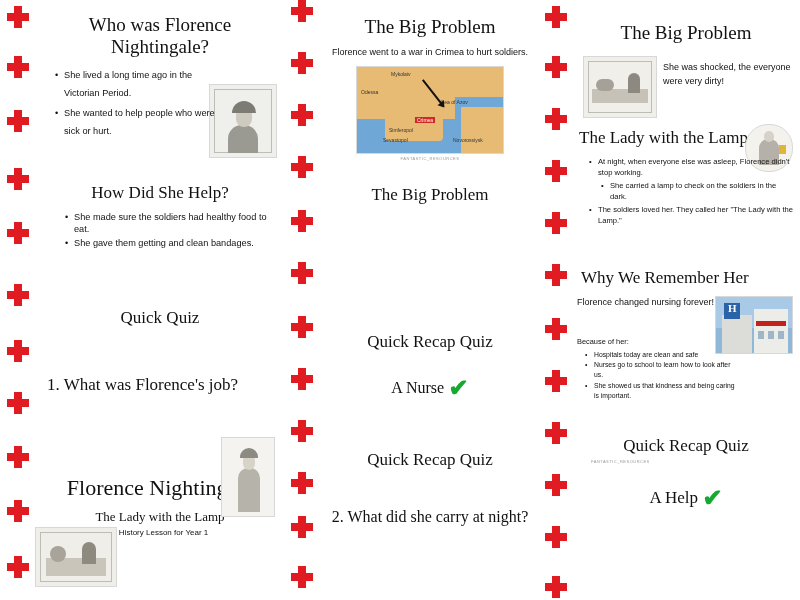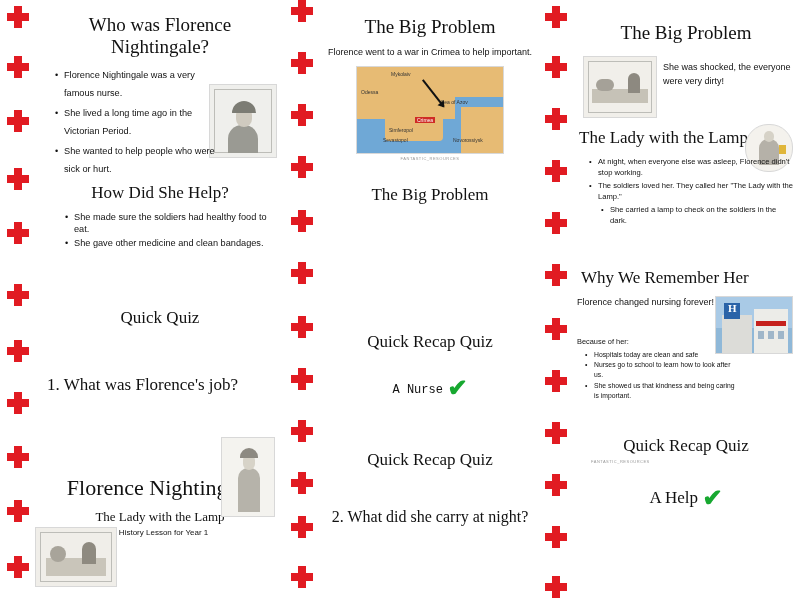--- a/index.html
+++ b/index.html
@@ -141,32 +141,31 @@
     <div class="slide" style="top:14px;">
       <h2 class="title t-lg">Who was Florence Nightingale?</h2>
       <div style="position:relative;">
         <div class="imgbox eng" style="position:absolute;right:2px;top:18px;width:66px;height:72px;">
           <div class="fr"></div>
           <div class="band" style="left:18px;top:40px;width:30px;height:28px;border-radius:14px 14px 0 0;background:#9a9a93;"></div>
           <div class="band" style="left:26px;top:22px;width:16px;height:20px;border-radius:8px;background:#cfcabf;"></div>
           <div class="band" style="left:22px;top:16px;width:24px;height:12px;border-radius:12px 12px 0 0;background:#7c7c74;"></div>
         </div>
         <ul class="bul" style="width:168px;">
-          <li>Florence Nightingale was a very famous nurse.</li>
           <li>She lived a long time ago in the Victorian Period.</li>
           <li>She wanted to help people who were sick or hurt.</li>
         </ul>
       </div>
     </div>
 
     <div class="slide" style="top:183px;">
       <h2 class="title t-md">How Did She Help?</h2>
       <ul class="bul tight" style="padding-left:24px;">
         <li>She made sure the soldiers had healthy food to eat.</li>
-        <li>She gave other medicine and clean bandages.</li>
+        <li>She gave them getting and clean bandages.</li>
       </ul>
     </div>
 
     <div class="slide" style="top:308px;">
       <h2 class="title t-md">Quick Quiz</h2>
     </div>
     <div class="slide" style="top:375px;">
       <h2 class="title" style="font-size:17px;text-align:left;padding-left:6px;">1. What was Florence's job?</h2>
     </div>
 
@@ -185,21 +184,21 @@
         <div class="band" style="left:14px;top:18px;width:16px;height:16px;border-radius:8px;background:#a8a49a;"></div>
         <div class="band" style="left:46px;top:14px;width:14px;height:22px;border-radius:7px 7px 0 0;background:#8e8a80;"></div>
       </div>
     </div>
   </div>
 
   <div class="col c2">
 
     <div class="slide" style="top:16px;">
       <h2 class="title t-lg">The Big Problem</h2>
-      <p class="para center">Florence went to a war in Crimea to help important.</p>
+      <p class="para center">Florence went to a war in Crimea to hurt soldiers.</p>
       <div class="imgbox map" style="margin:6px auto 0;width:146px;height:86px;">
         <div class="sea" style="left:0;top:0;width:146px;height:86px;background:#6fa8d6;"></div>
         <div class="land" style="left:0;top:0;width:98px;height:52px;"></div>
         <div class="land" style="left:96px;top:0;width:50px;height:30px;"></div>
         <div class="land" style="left:28px;top:48px;width:58px;height:26px;border-radius:4px;"></div>
         <div class="land" style="left:104px;top:40px;width:42px;height:46px;"></div>
         <div class="lbl" style="left:4px;top:22px;">Odessa</div>
         <div class="lbl" style="left:34px;top:4px;">Mykolaiv</div>
         <div class="lbl" style="left:84px;top:32px;">Sea of Azov</div>
         <div class="lbl" style="left:32px;top:60px;">Simferopol</div>
@@ -211,21 +210,21 @@
       <div class="caption-tiny" style="margin-top:2px;">FANTASTIC_RESOURCES</div>
     </div>
 
     <div class="slide" style="top:185px;">
       <h2 class="title t-md">The Big Problem</h2>
     </div>
 
     <div class="slide" style="top:332px;">
       <h2 class="title t-md">Quick Recap Quiz</h2>
       <div style="text-align:center;margin-top:22px;">
-        <span style="font-family:Liberation Mono, monospace;font-size:12px;">A Nurse</span>
+        <span style="font-family:Liberation Serif, serif;font-size:16px;">A Nurse</span>
         <span class="tick">✔</span>
       </div>
     </div>
 
     <div class="slide" style="top:450px;">
       <h2 class="title t-md">Quick Recap Quiz</h2>
       <h2 class="title" style="font-size:16px;margin-top:38px;">2. What did she carry at night?</h2>
     </div>
   </div>
 
@@ -248,22 +247,22 @@
       <div style="position:relative;">
         <div class="imgbox lamp" style="position:absolute;right:2px;top:-4px;width:46px;height:46px;border-radius:23px;background:#f4f2ed;">
           <div style="position:absolute;left:13px;top:14px;width:20px;height:26px;border-radius:9px 9px 0 0;background:#b5b1a8;"></div>
           <div style="position:absolute;left:18px;top:6px;width:10px;height:11px;border-radius:5px;background:#d6d2c7;"></div>
           <div style="position:absolute;left:33px;top:20px;width:7px;height:9px;background:#e0b63a;"></div>
         </div>
         <h2 class="title t-md" style="text-align:left;padding-left:2px;width:178px;">The Lady with the Lamp</h2>
       </div>
       <ul class="bul tight" style="padding-left:12px;margin-top:8px;">
         <li style="font-size:7.6px;line-height:1.5;">At night, when everyone else was asleep, Florence didn't stop working.</li>
+        <li style="font-size:7.6px;line-height:1.5;margin-left:12px;">She carried a lamp to check on the soldiers in the dark.</li>
         <li style="font-size:7.6px;line-height:1.5;">The soldiers loved her. They called her "The Lady with the Lamp."</li>
-        <li style="font-size:7.6px;line-height:1.5;margin-left:12px;">She carried a lamp to check on the soldiers in the dark.</li>
       </ul>
     </div>
 
     <div class="slide" style="top:268px;">
       <h2 class="title t-md" style="text-align:left;padding-left:4px;">Why We Remember Her</h2>
       <div style="position:relative;">
         <div class="imgbox hosp" style="position:absolute;right:2px;top:0px;width:76px;height:56px;">
           <div class="sky"></div>
           <div class="bld" style="left:6px;top:18px;width:30px;height:38px;"></div>
           <div class="bld" style="left:38px;top:12px;width:34px;height:44px;background:#ececE8;"></div>

